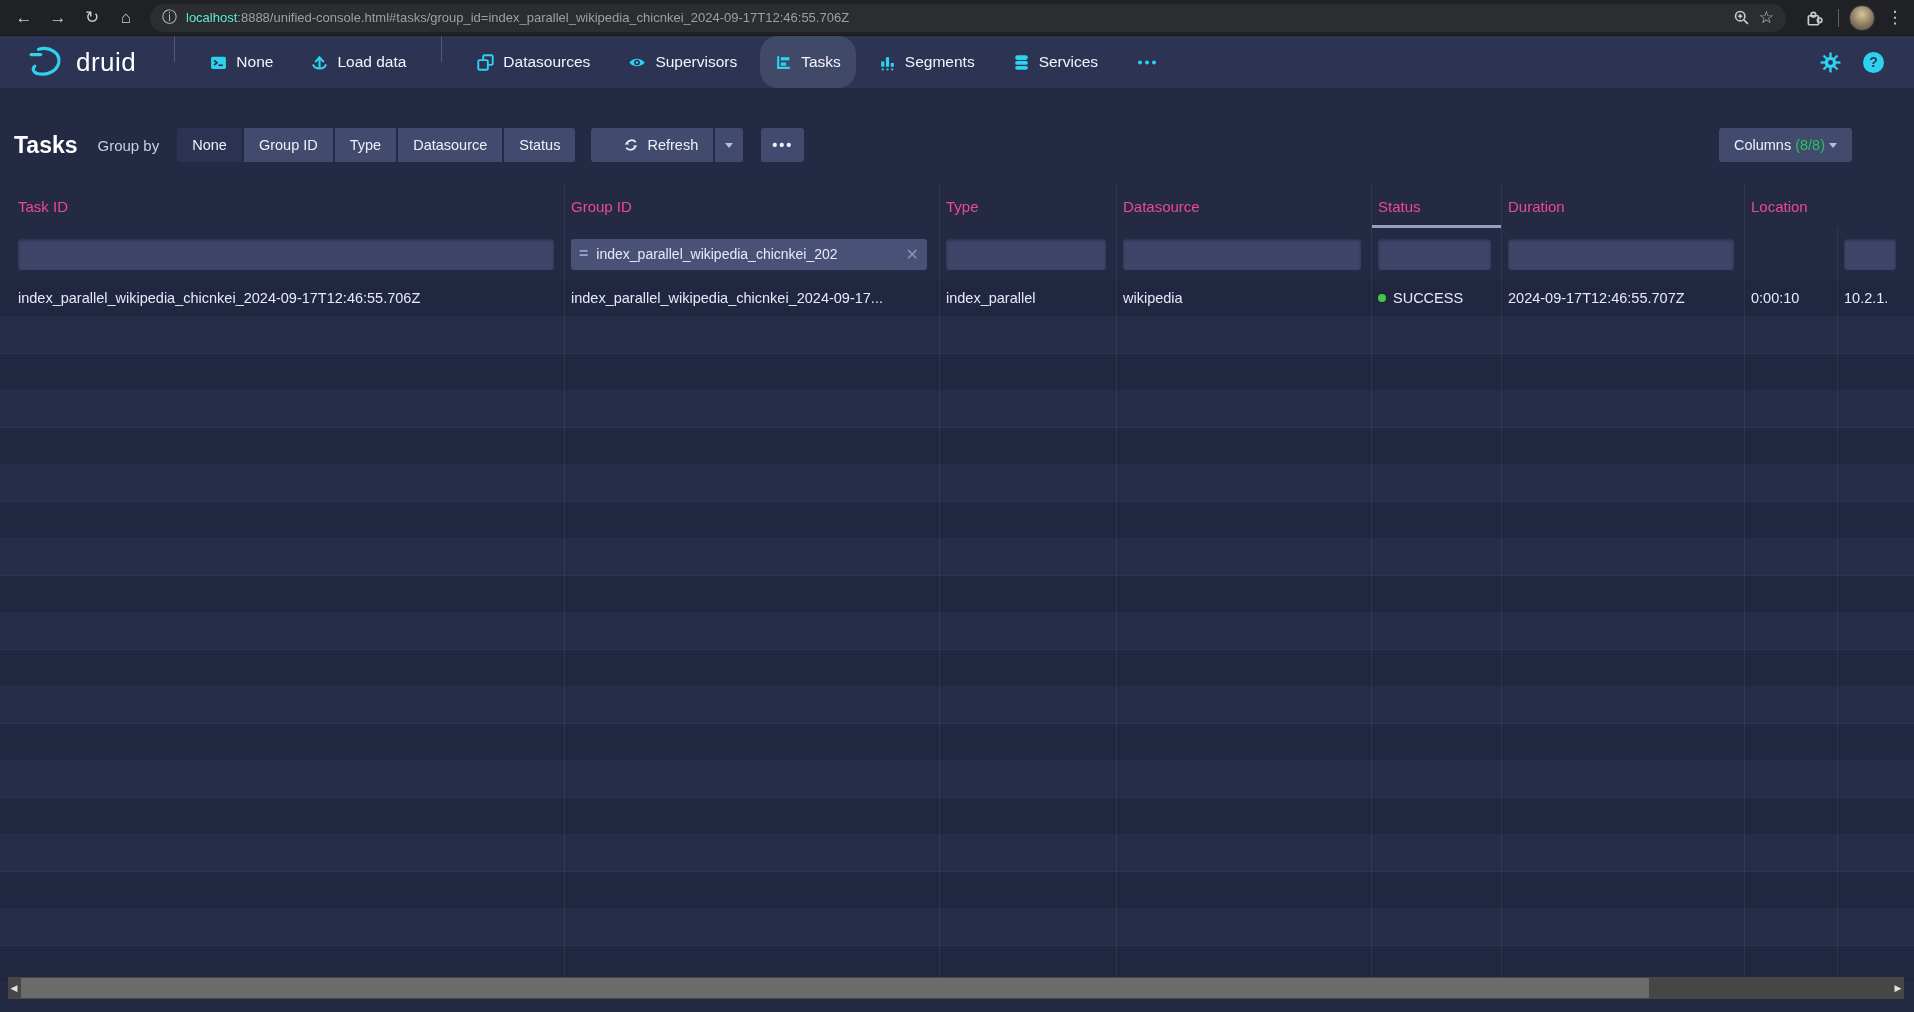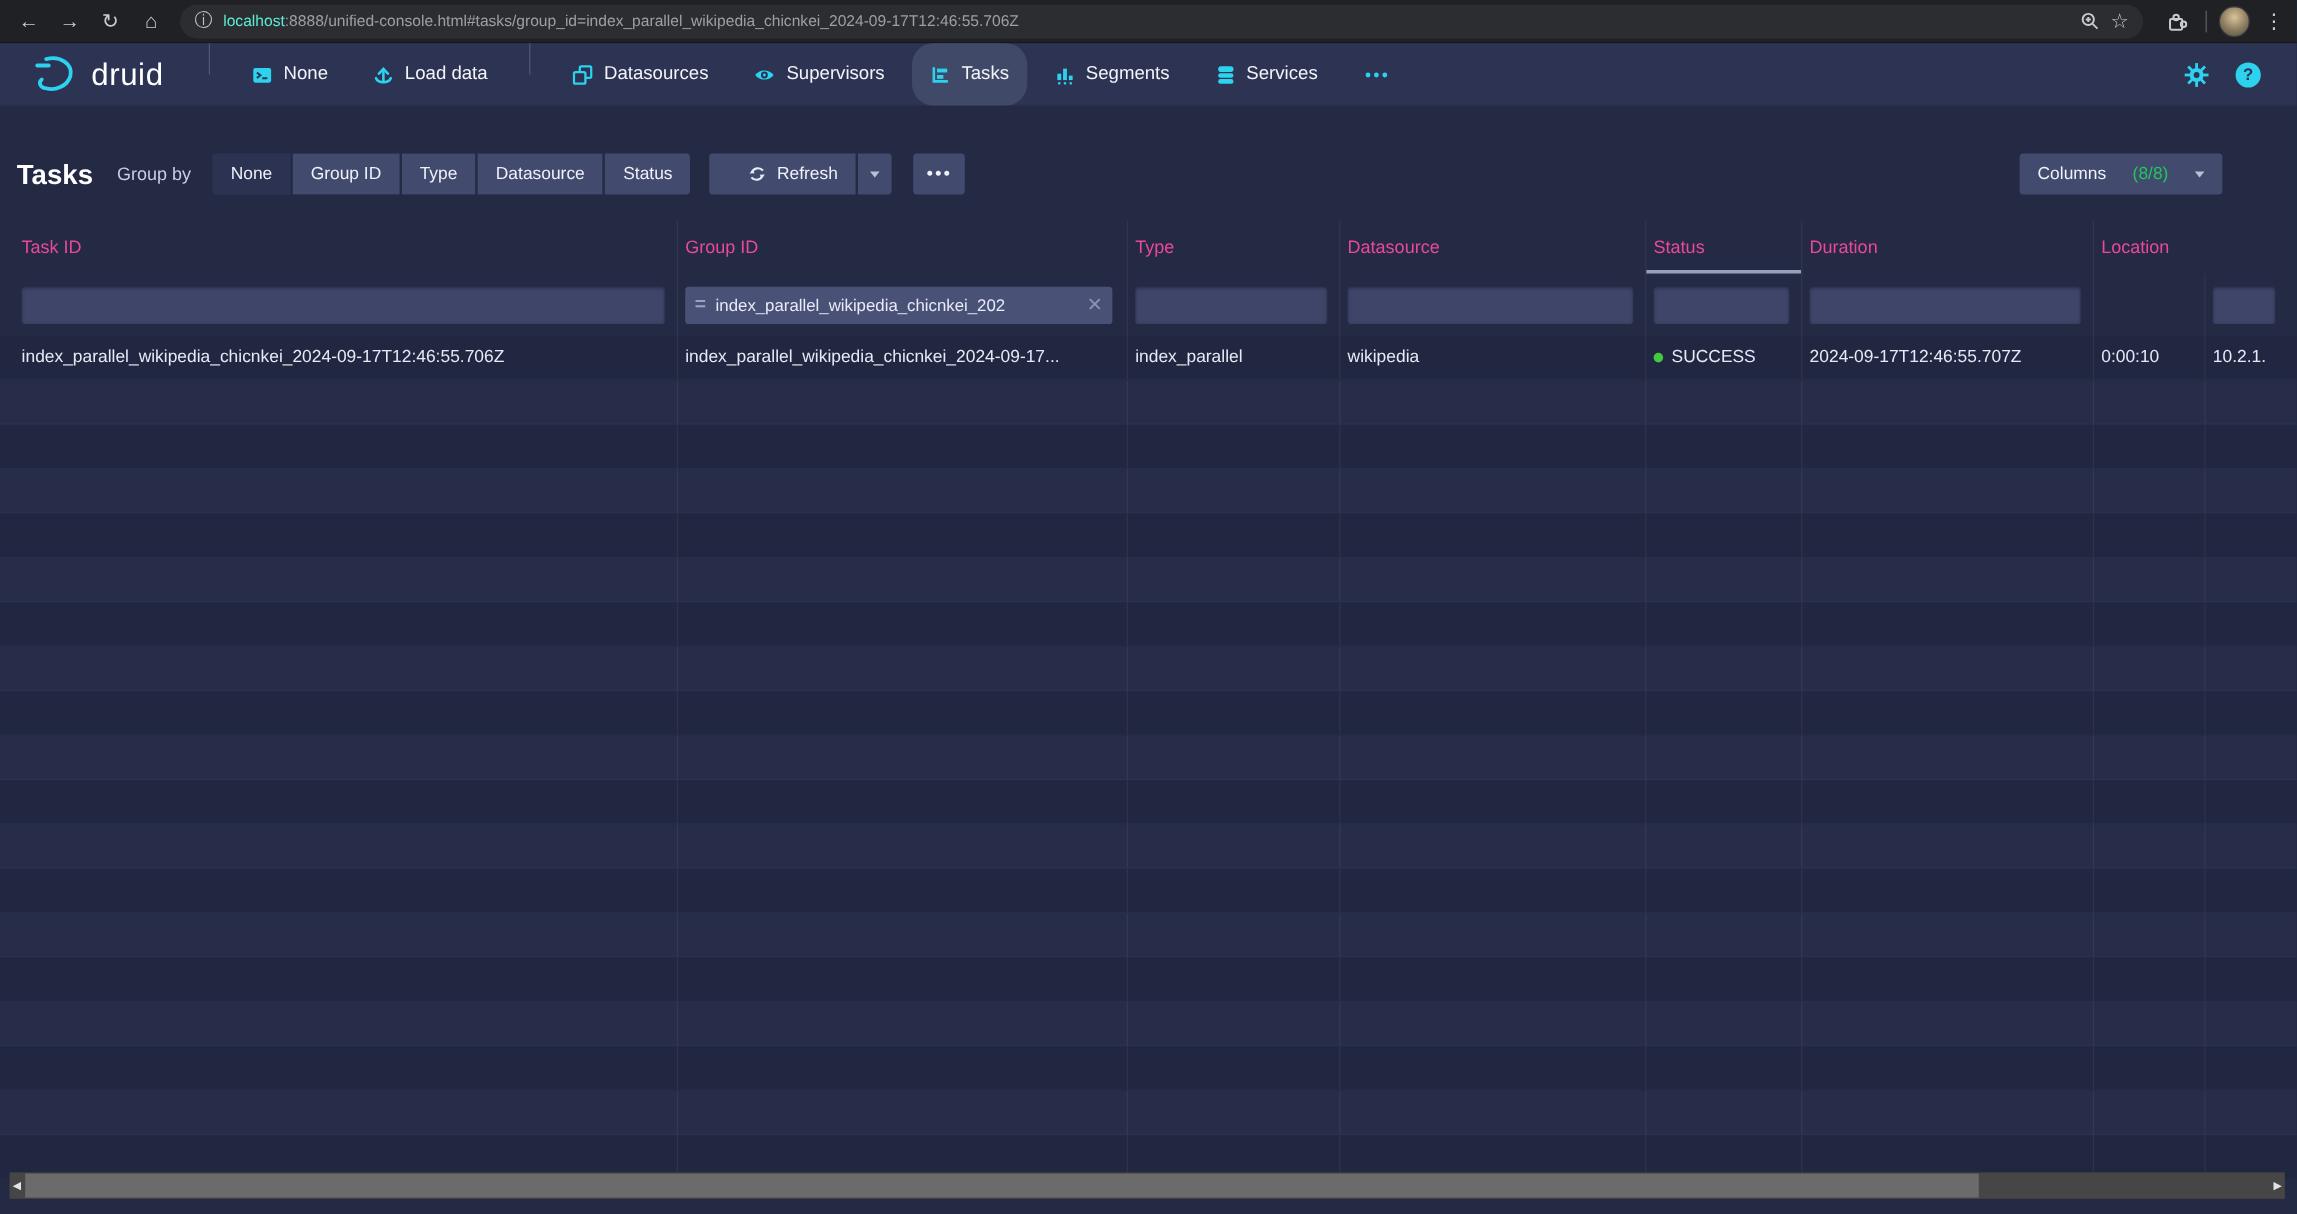--- a/index.html
+++ b/index.html
@@ -47,21 +47,21 @@
   .seg .btn:first-child { border-radius:3px 0 0 3px; }
   .seg .btn:last-child  { border-radius:0 3px 3px 0; }
   .btn.active { background:#2c3252; }
   .refresh-group { display:flex; gap:2px; margin-left:16px; }
   .refresh-group .btn:first-child { border-radius:3px 0 0 3px; gap:8px;padding-left:32px; }
   .refresh-group .btn:last-child  { border-radius:0 3px 3px 0; padding:0 10px; }
   .caret { width:0; height:0; border-left:4.5px solid transparent; border-right:4.5px solid transparent;
            border-top:5.5px solid #b9c0d8; }
   .more-btn { margin-left:18px; border-radius:3px; letter-spacing:2px; font-weight:700; padding:0 11px; }
   .tspacer { flex:1; }
-  .columns-btn { border-radius:3px; gap:22px; margin-right:48px; }
+  .columns-btn { border-radius:3px; gap:4px; margin-right:48px; }
   .columns-btn .count { color:#22c55e; }
 
   
   .dtable { margin-top:22px; position:relative; }
   .trow { display:grid; grid-template-columns:565px 375px 177px 255px 130px 243px 93px 76px; }
   .tcell { padding-left:6px; border-right:1px solid rgba(255,255,255,0.06);
            overflow:hidden; white-space:nowrap; display:flex; align-items:center; }
   .trow .tcell:first-child { padding-left:18px; }
   .trow .tcell:last-child { border-right:none; }
   .thead .tcell { height:44px; font-size:15px; color:#ec4899; cursor:pointer; }

